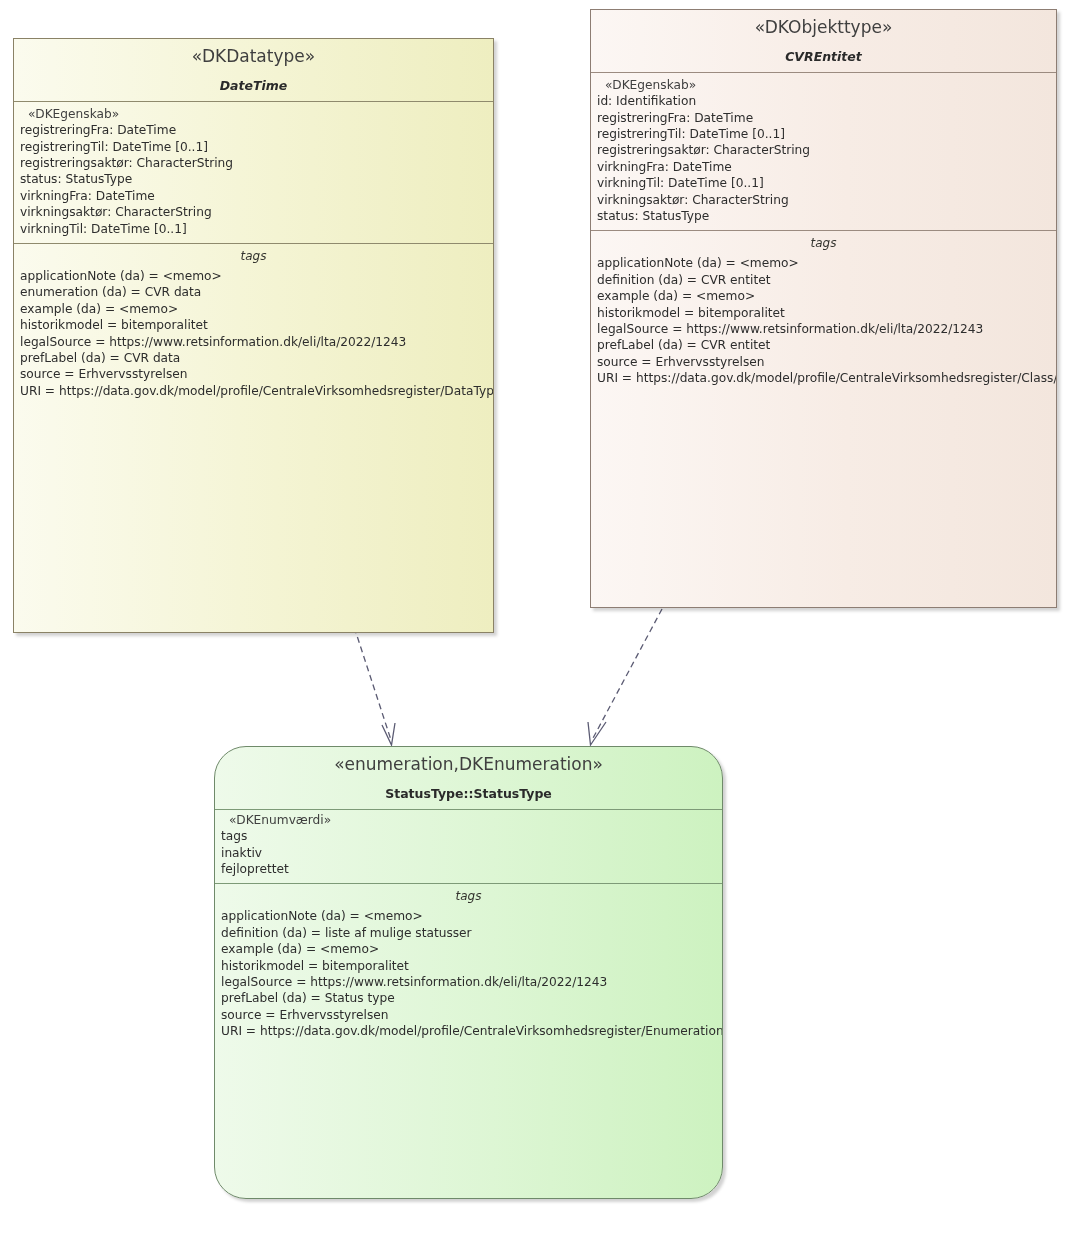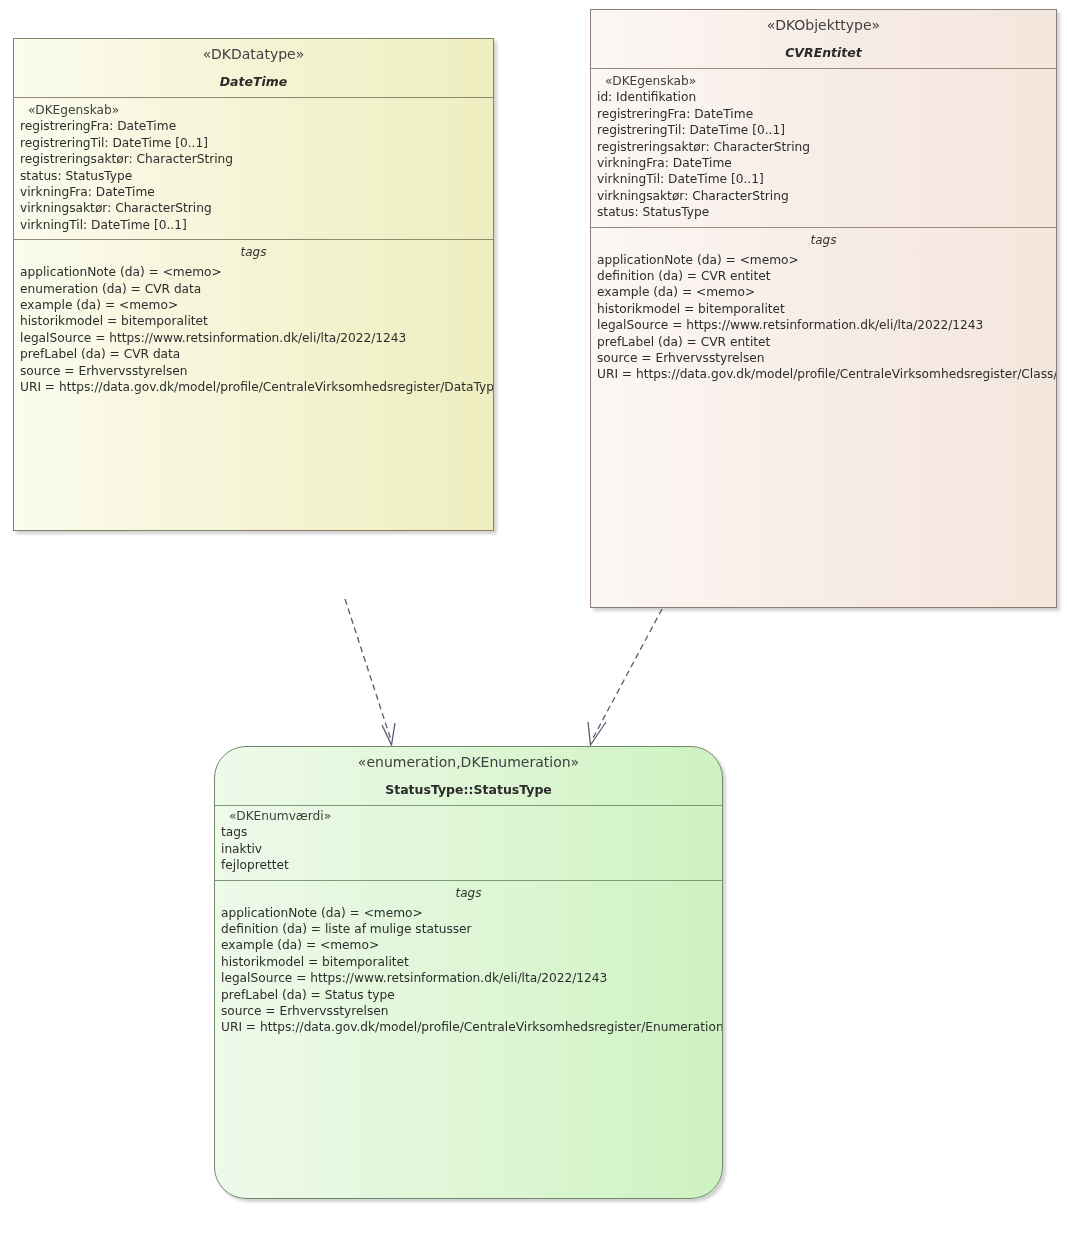--- a/index.html
+++ b/index.html
@@ -43,21 +43,21 @@
     background: linear-gradient(to right, #eefaea 0%, #ddf6d4 55%, #cdf2c0 100%);
     border-radius: 32px;
   }
 
   .uml-header {
     padding: 7px 6px 7px 6px;
     text-align: center;
     line-height: 1.28;
   }
   .stereotype {
-    font-size: 14px;
+    font-size: 17px;
     color: #3f3f3f;
     display: block;
   }
   .class-name {
     font-size: 12.5px;
     font-weight: bold;
     font-style: italic;
     color: #2a2a2a;
     display: block;
     margin-top: 10px;
@@ -119,21 +119,21 @@
     <g>
       <line x1="345" y1="599" x2="391" y2="740" stroke="#5b5b73" stroke-width="1.3" stroke-dasharray="6,4"></line>
       <path d="M 382 725 L 391.5 745 L 395 723" fill="none" stroke="#5b5b73" stroke-width="1.3"></path>
     </g>
     <g>
       <line x1="662" y1="609" x2="592" y2="740" stroke="#5b5b73" stroke-width="1.3" stroke-dasharray="6,4"></line>
       <path d="M 606 722 L 590.5 745 L 588 722" fill="none" stroke="#5b5b73" stroke-width="1.3"></path>
     </g>
   </svg>
 
-  <div class="uml-class yellow" style="left:13px; top:38px; width:481px; height:493px;">
+  <div class="uml-class yellow" style="left:13px; top:38px; width:481px; height:595px;">
     <div class="uml-header">
       <span class="stereotype">«DKDatatype»</span>
       <span class="class-name">DateTime</span>
     </div>
     <div class="divider"></div>
     <ul class="feature-list">
       <li class="group-stereotype">«DKEgenskab»</li>
       <li>registreringFra: DateTime</li>
       <li>registreringTil: DateTime [0..1]</li>
       <li>registreringsaktør: CharacterString</li>

